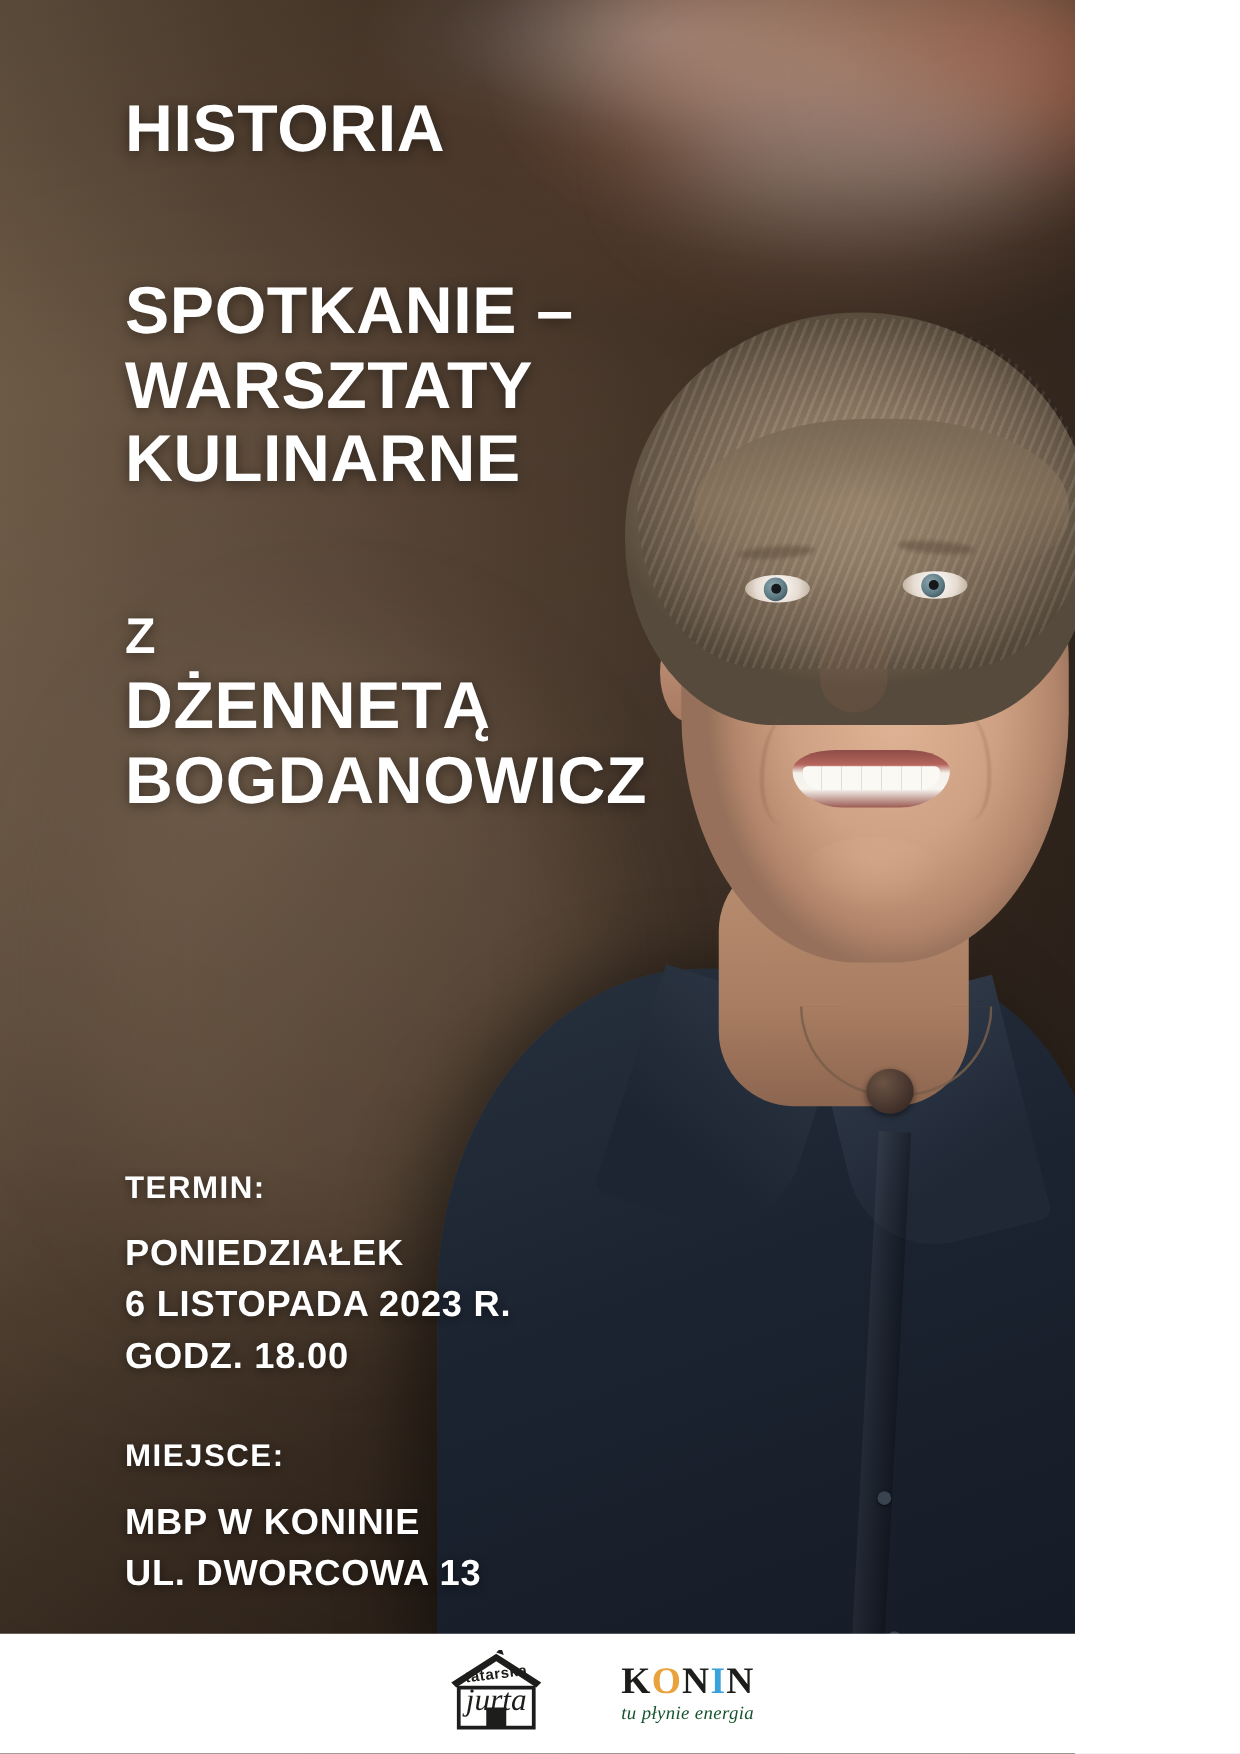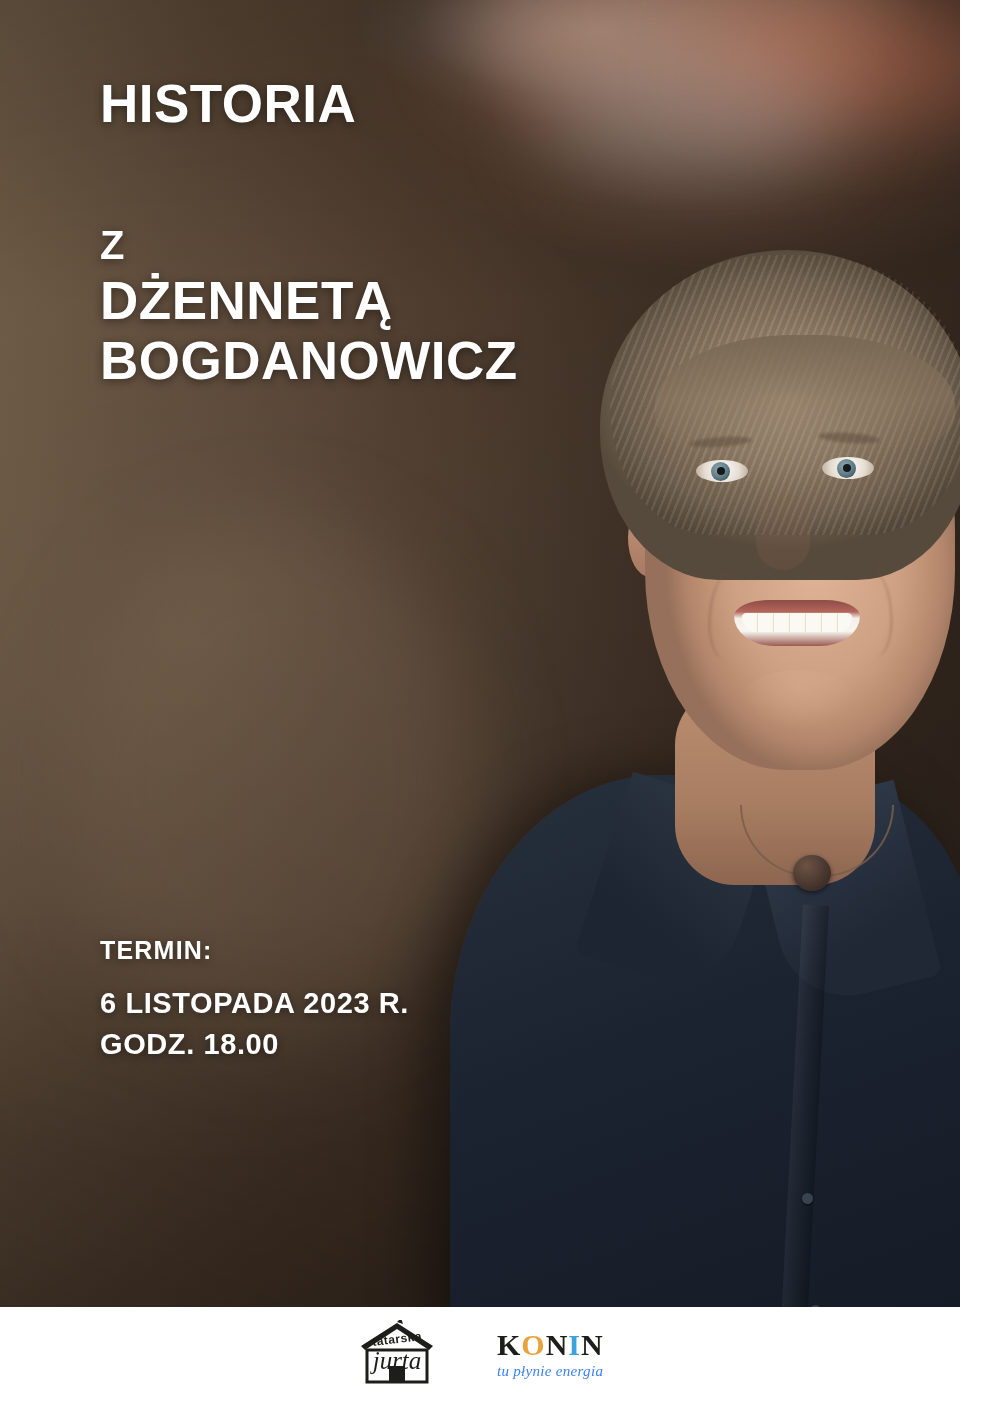--- a/index.html
+++ b/index.html
@@ -5,21 +5,21 @@
   html, body {
     margin: 0;
     padding: 0;
     background: #ffffff;
   }
   body {
     font-family: "Liberation Sans", sans-serif;
   }
   .poster {
     position: relative;
-    width: 960px;
+    width: 860px;
     height: 1403px;
     overflow: hidden;
     background: #3a2f28;
   }
 
   
   .bg {
     position: absolute;
     inset: 0;
     background:
@@ -403,21 +403,21 @@
     line-height: 1;
     color: #1d1d1b;
     font-family: Liberation Serif, serif;
   }
   .logo-konin .konin-word .o1 { color: #e8a33d; }
   .logo-konin .konin-word .i1 { color: #3aa3dc; }
   .logo-konin .slogan {
     font-family: "Liberation Serif", serif;
     font-style: italic;
     font-size: 15px;
-    color: #3b82f6;
+    color: #14532d;
     margin-top: 3px;
     letter-spacing: 0.3px;
   }
 </style>
 </head>
 <body>
 
 <div class="poster">
 
   <div class="bg"></div>
@@ -459,33 +459,44 @@
       <div class="teeth"></div>
     </div>
     <div class="chin"></div>
   </div>
 
   <div class="text-col">
     <h1 class="title">
       <span>HISTORIA</span><br>
     </h1>
 
+    <h2 class="subtitle">
+      <span>SPOTKANIE –</span><br>
+      <span>WARSZTATY</span><br>
+      <span>KULINARNE</span>
+    </h2>
 
     <h2 class="person">
       <span class="small-z">Z</span>
       <span>DŻENNETĄ</span><br>
       <span>BOGDANOWICZ</span>
     </h2>
   </div>
 
   <div class="details">
     <p class="det-label">TERMIN:</p>
+    <p class="det-line">PONIEDZIAŁEK</p>
     <p class="det-line">6 LISTOPADA 2023 R.</p>
     <p class="det-line">GODZ. 18.00</p>
 
+    <div class="det-block-2">
+      <p class="det-label">MIEJSCE:</p>
+      <p class="det-line">MBP W KONINIE</p>
+      <p class="det-line">UL. DWORCOWA 13</p>
+    </div>
   </div>
 
   <div class="footer">
 
     <div class="logo-jurta">
       <svg class="tent" viewBox="0 0 84 66">
         <path d="M42 3 L78 26 L74 30 L42 9 L10 30 L6 26 Z" fill="#1d1d1b"></path>
         <path d="M12 30 L72 30 L72 62 L12 62 Z" fill="none" stroke="#1d1d1b" stroke-width="3"></path>
         <path d="M34 46 L50 46 L50 62 L34 62 Z" fill="#1d1d1b"></path>
         <path d="M42 2 L46 -2 L48 4 Z" fill="#1d1d1b"></path>

